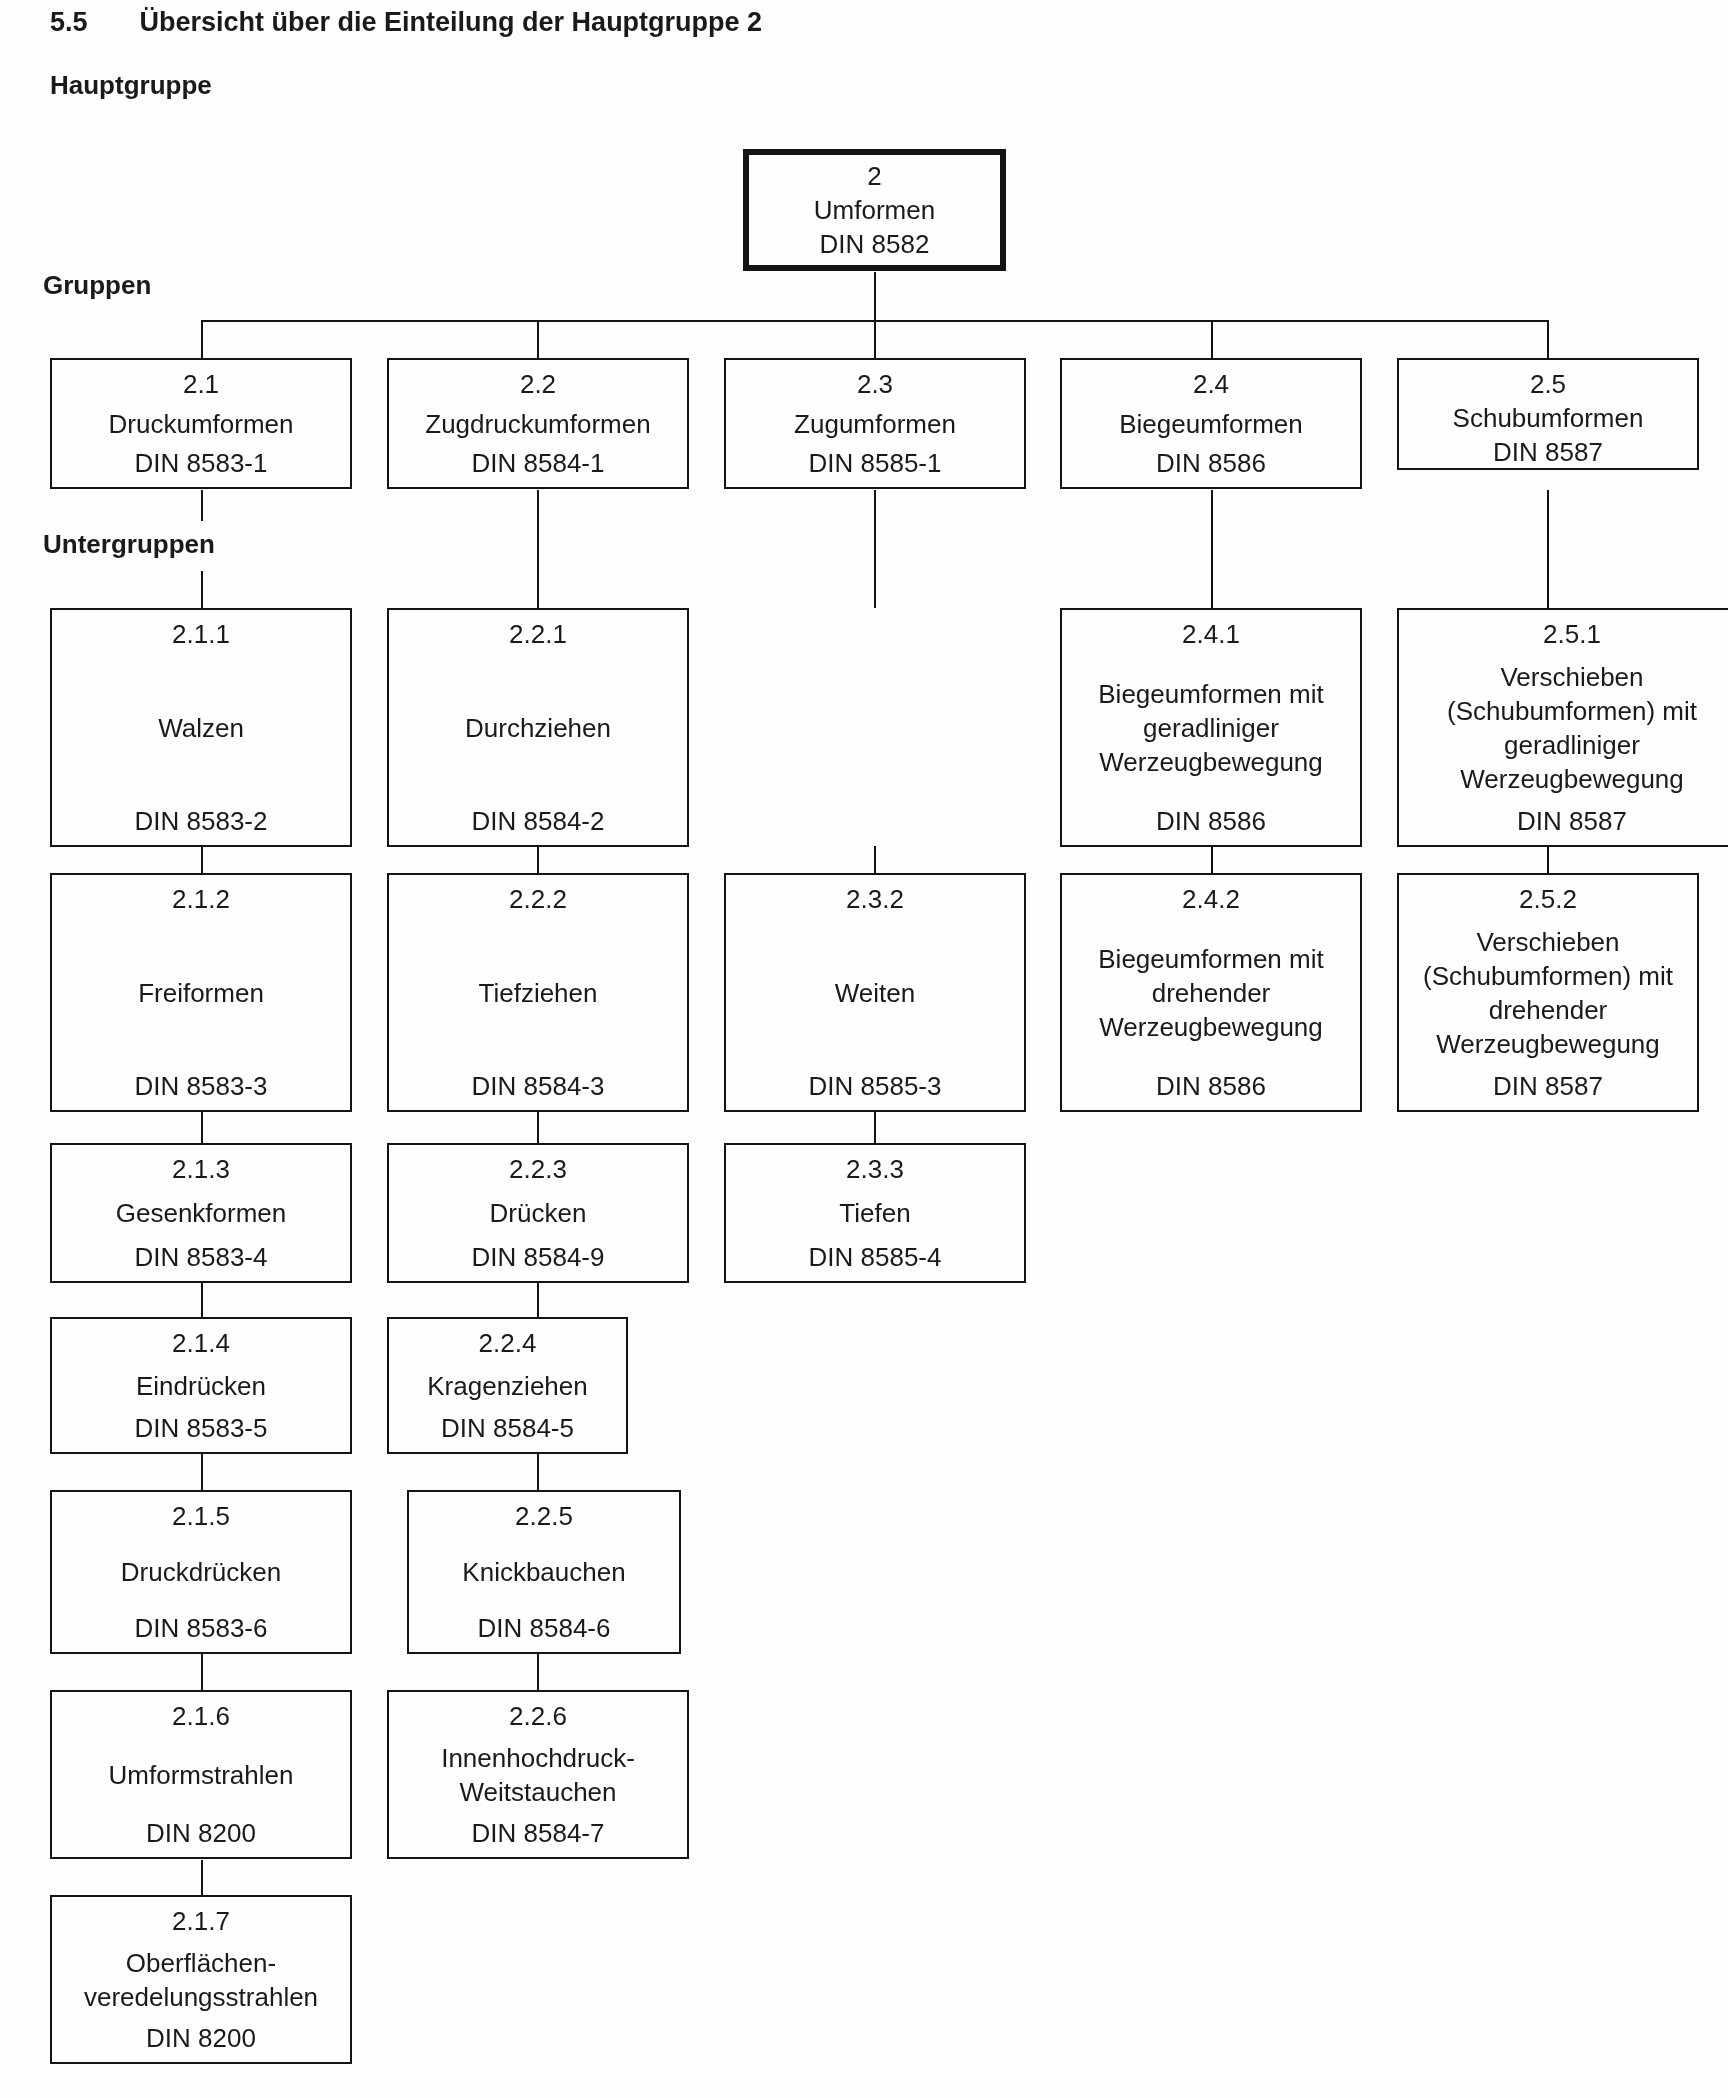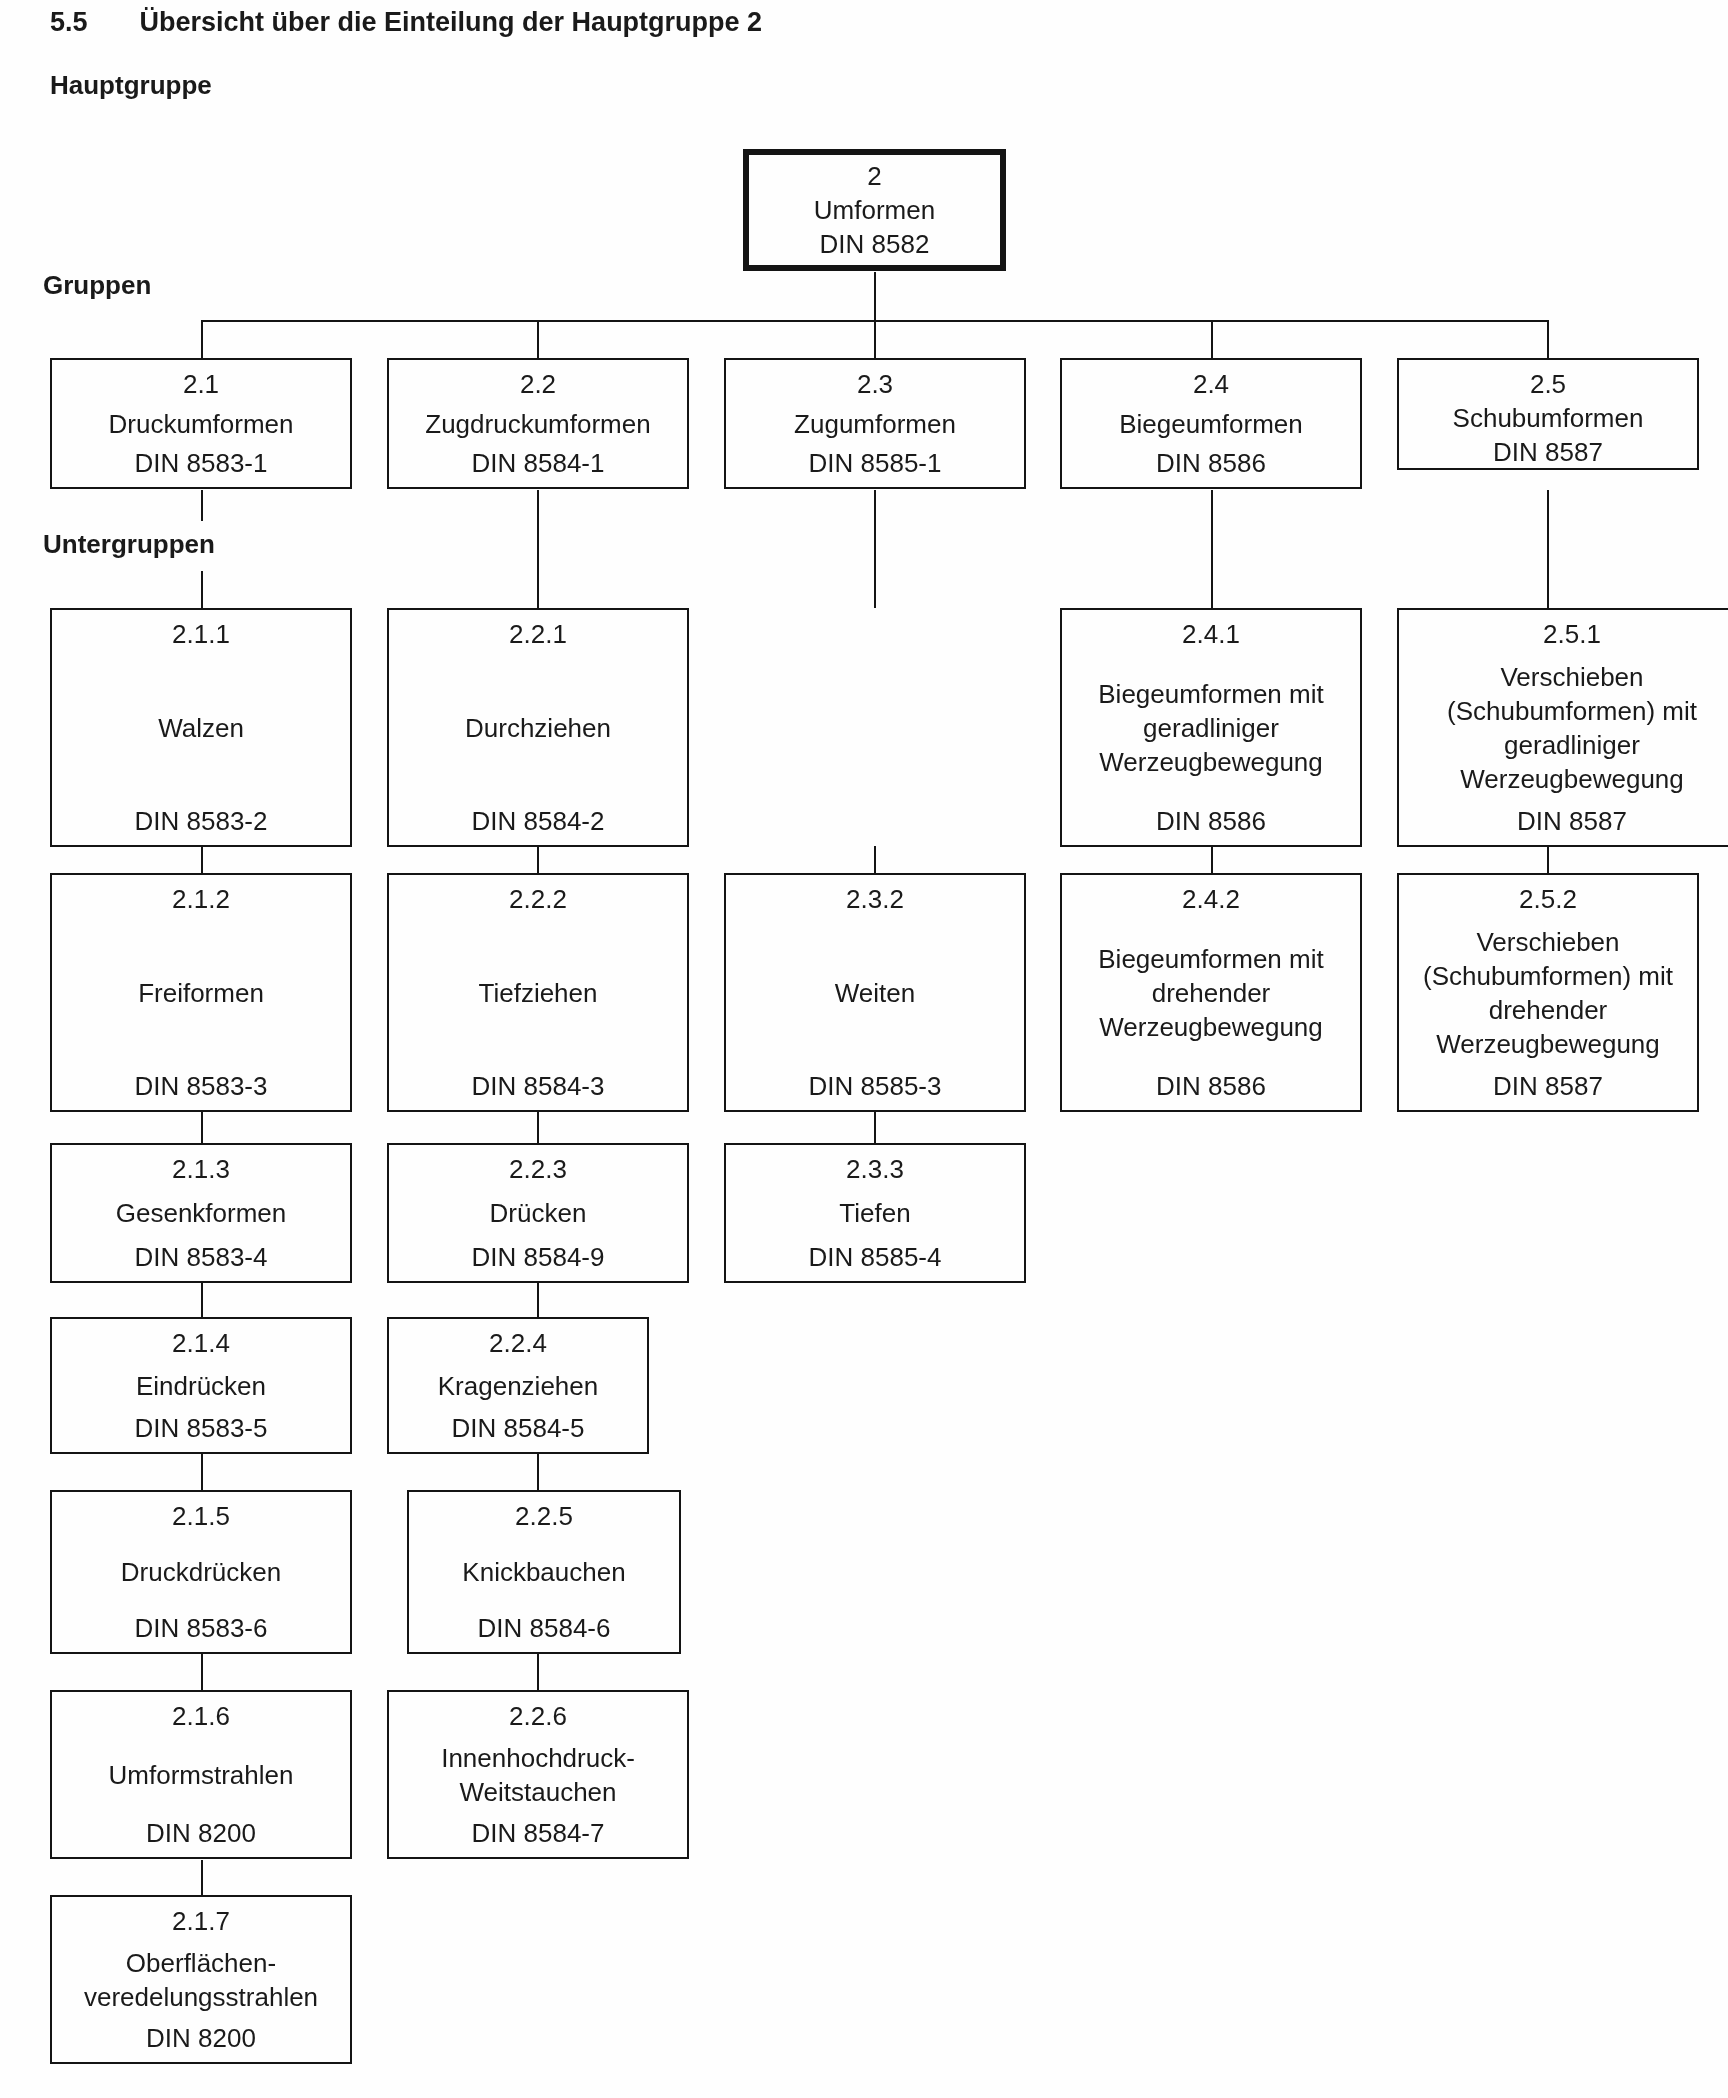--- a/index.html
+++ b/index.html
@@ -141,21 +141,21 @@
   <div class="node" style="left:387px;top:873px;width:302px;height:239px">
     <div class="code">2.2.2</div>
     <div class="name">Tiefziehen</div>
     <div class="din">DIN 8584-3</div>
   </div>
   <div class="node" style="left:387px;top:1143px;width:302px;height:140px">
     <div class="code">2.2.3</div>
     <div class="name">Drücken</div>
     <div class="din">DIN 8584-9</div>
   </div>
-  <div class="node" style="left:387px;top:1317px;width:262px;height:137px">
+  <div class="node" style="left:387px;top:1317px;width:241px;height:137px">
     <div class="code">2.2.4</div>
     <div class="name">Kragenziehen</div>
     <div class="din">DIN 8584-5</div>
   </div>
   <div class="node" style="left:407px;top:1490px;width:274px;height:164px">
     <div class="code">2.2.5</div>
     <div class="name">Knickbauchen</div>
     <div class="din">DIN 8584-6</div>
   </div>
   <div class="node" style="left:387px;top:1690px;width:302px;height:169px">

